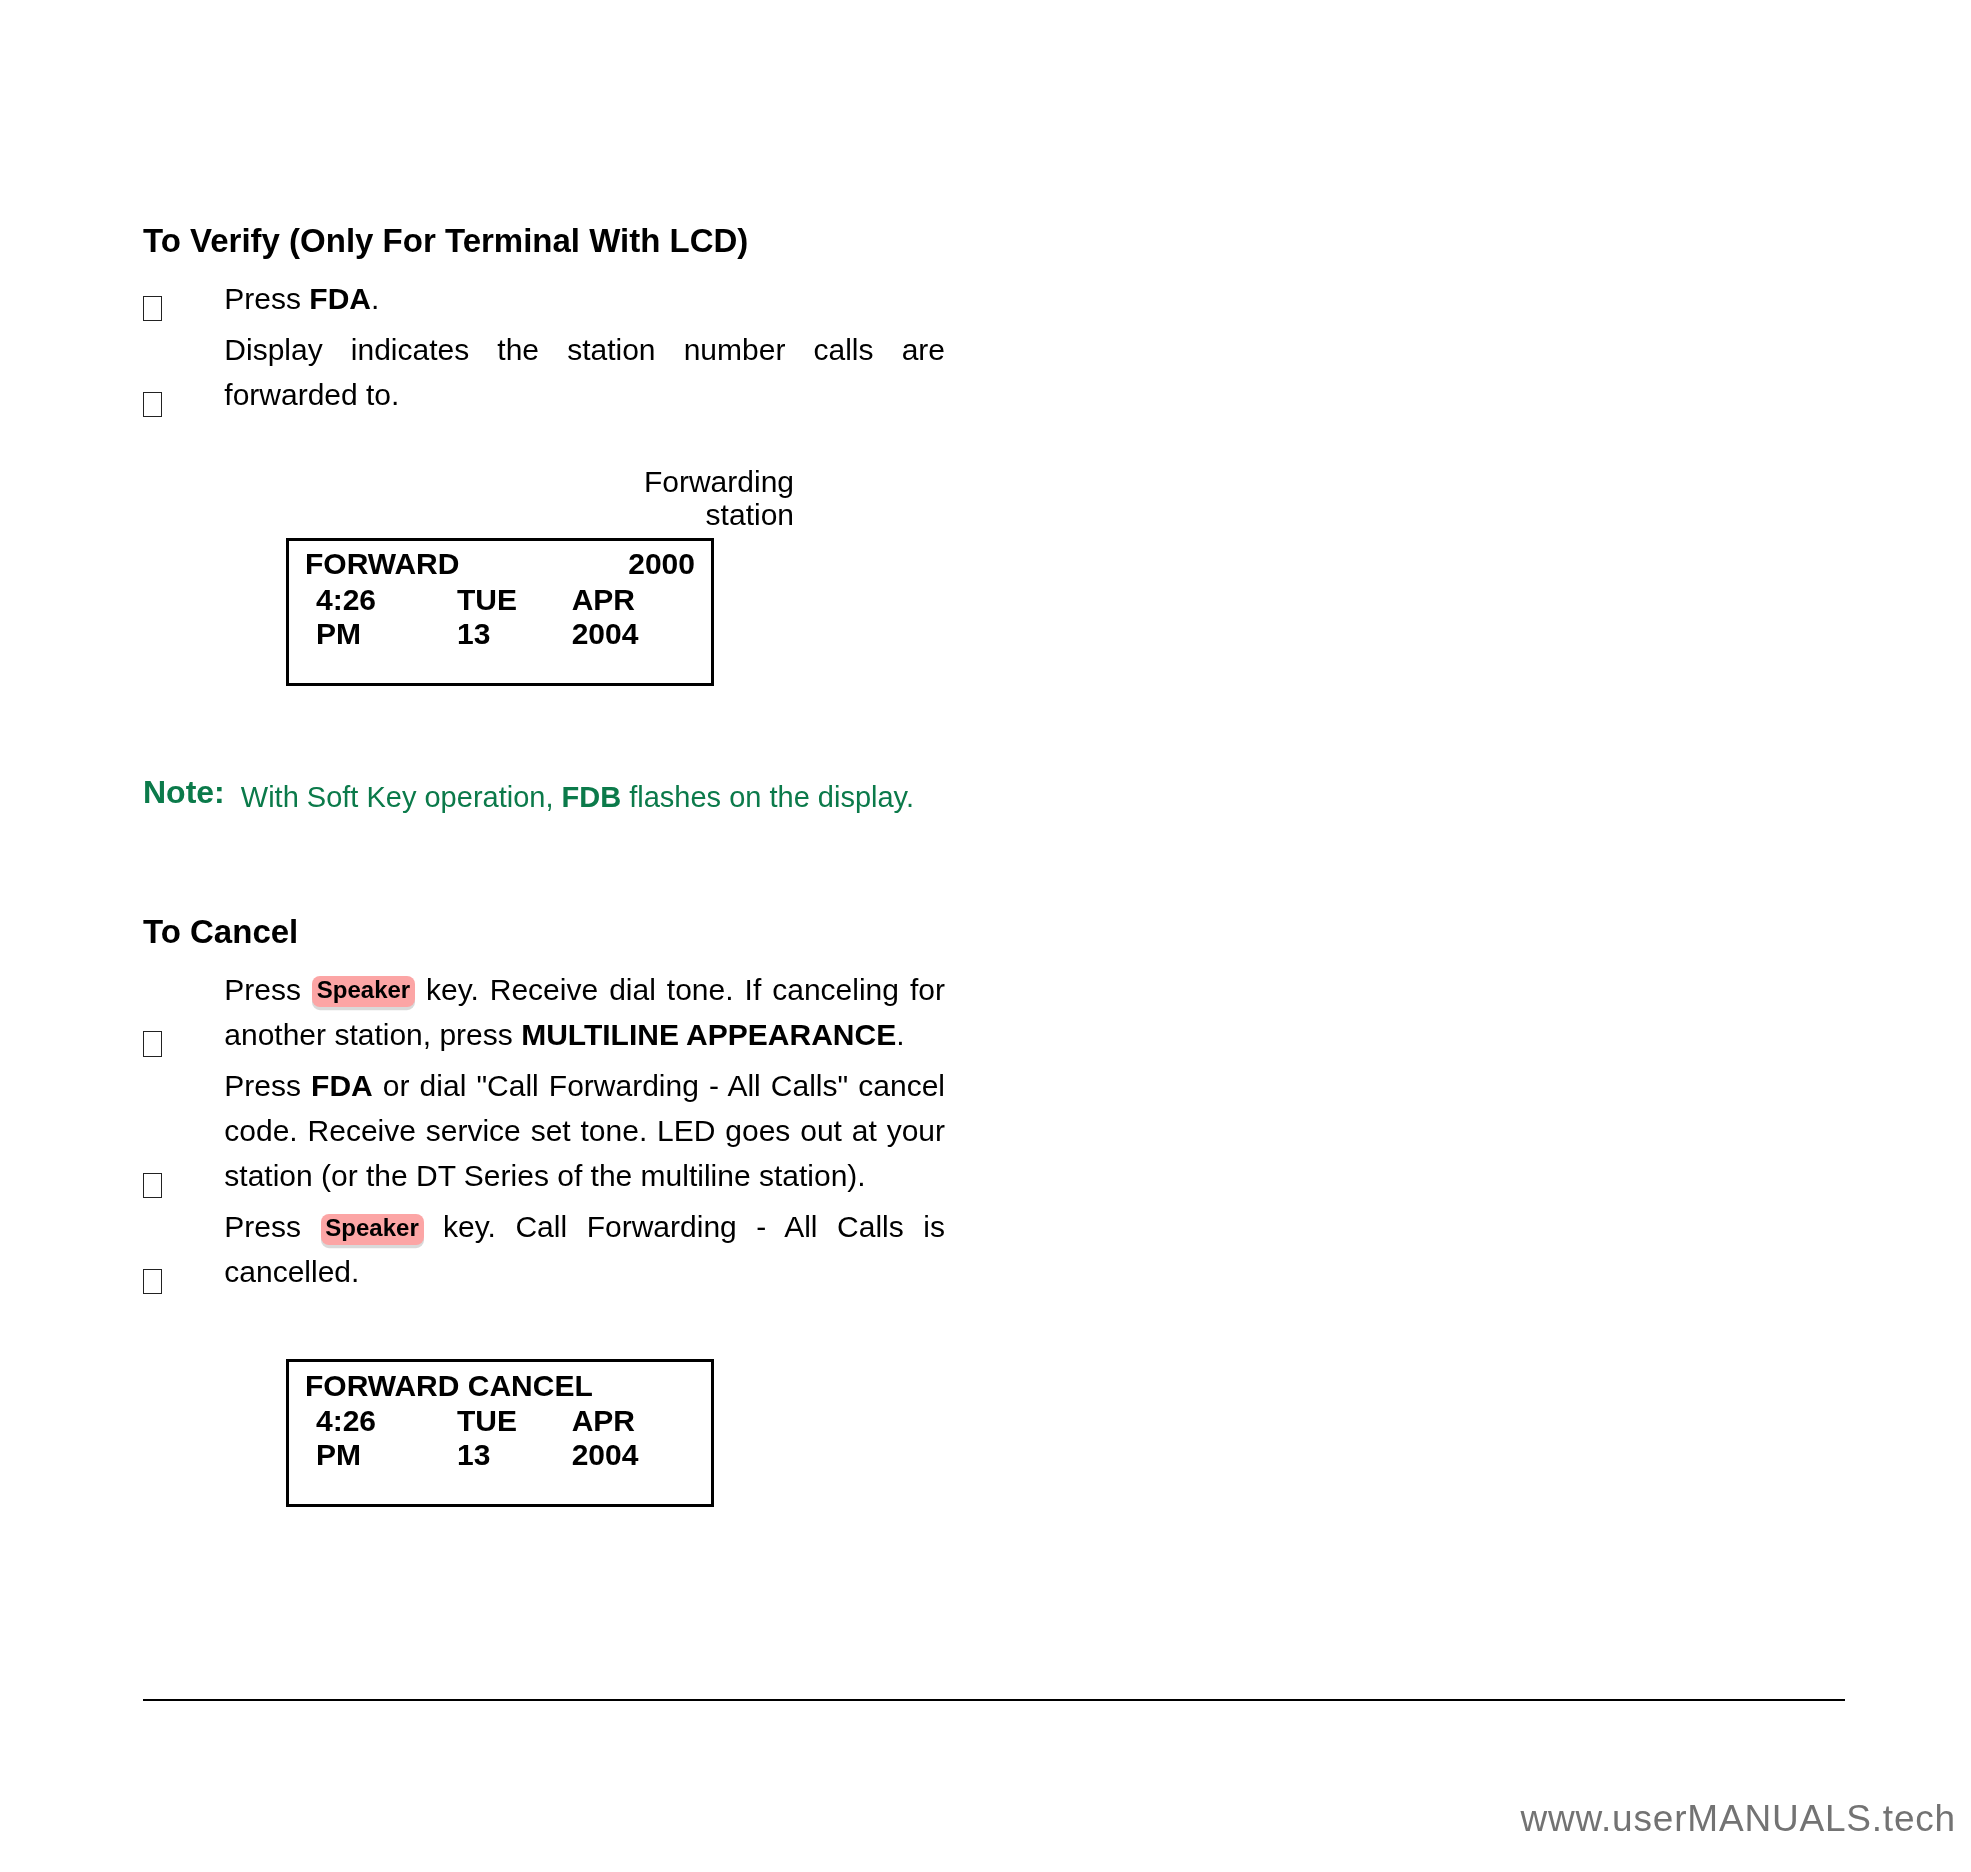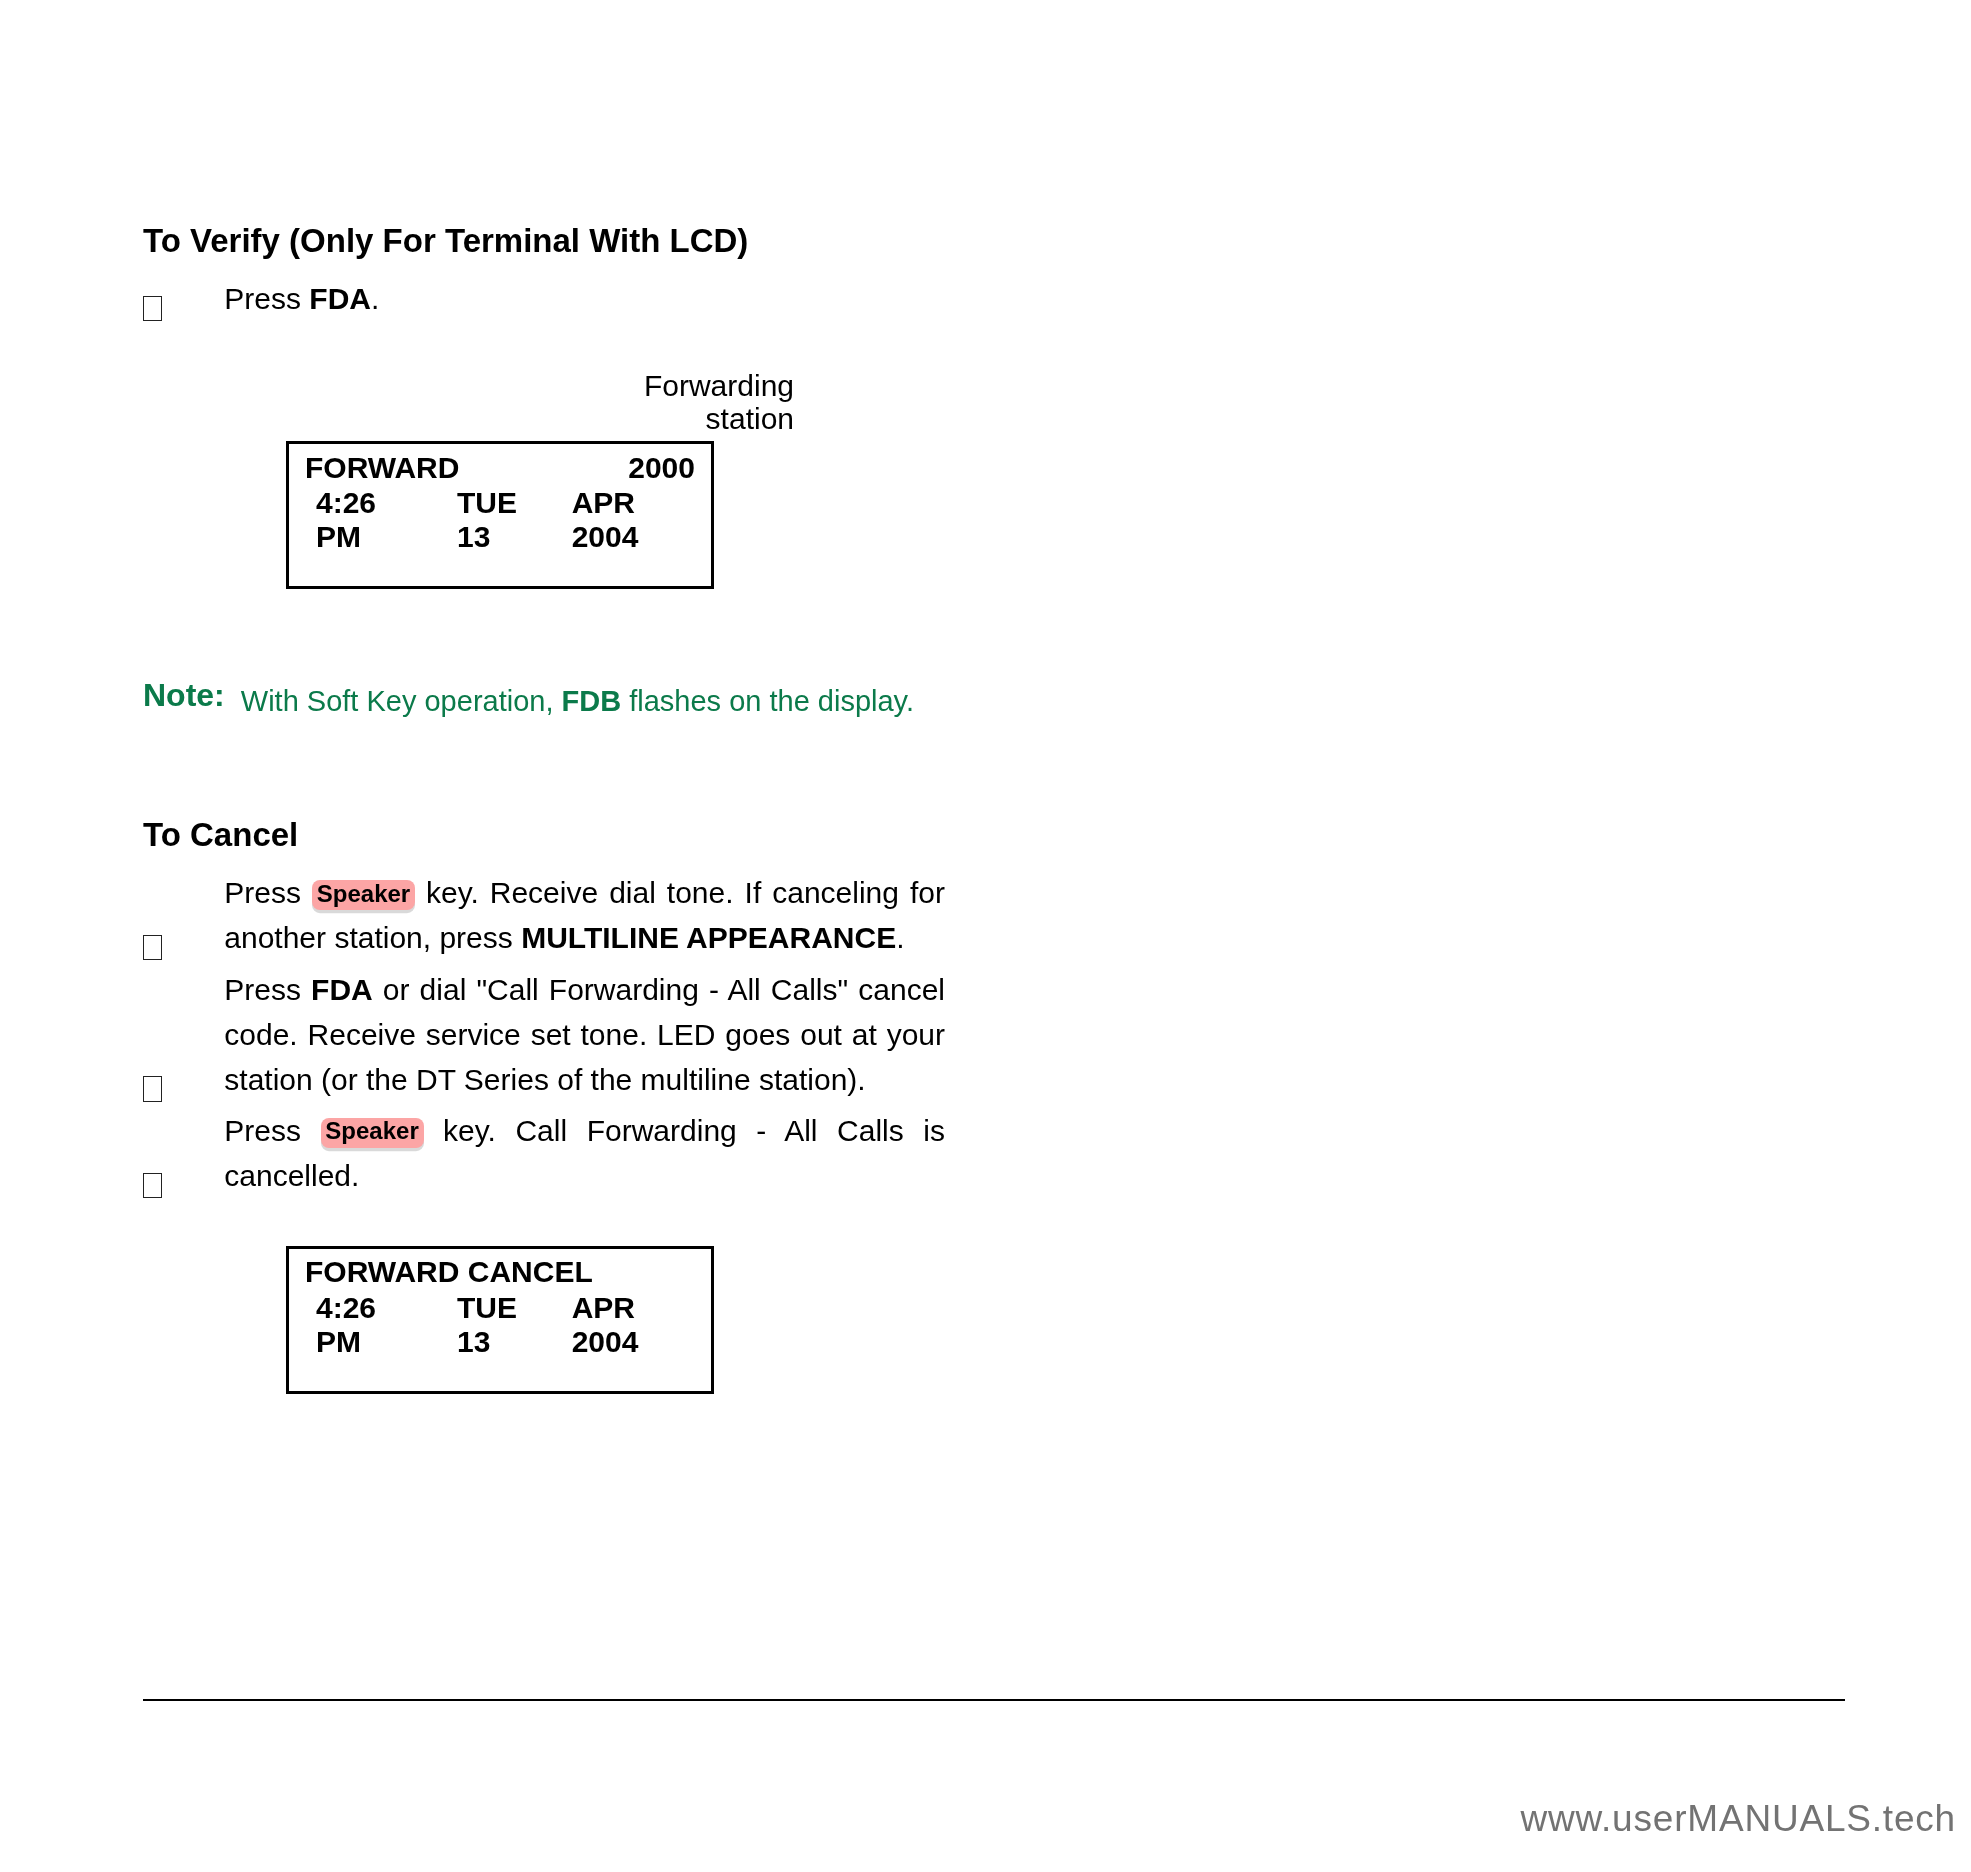--- a/index.html
+++ b/index.html
@@ -140,20 +140,24 @@
   <div>
     <h2 class="section-title">To Verify (Only For Terminal With LCD)</h2>
 
     <div class="list-item">
       <span class="checkbox-icon"></span>
       <div class="item-text">
         <span>Press </span><span class="bold">FDA</span><span>.</span>
       </div>
     </div>
 
+    <div class="list-item">
+      <span class="checkbox-icon"></span>
+      <div class="item-text">Display indicates the station number calls are forwarded to.</div>
+    </div>
 
     <div class="lcd-label">
       <div>Forwarding</div>
       <div>station</div>
     </div>
 
     <div class="lcd-box">
       <div class="lcd-row">
         <span>FORWARD</span>
         <span>2000</span>
@@ -190,21 +194,21 @@
       </div>
     </div>
 
     <div class="list-item">
       <span class="checkbox-icon"></span>
       <div class="item-text">
         <span>Press </span><span class="speaker-key">Speaker</span><span> key. Call Forwarding - All Calls is cancelled.</span>
       </div>
     </div>
 
-    <div class="lcd-box" style="margin-top:48px;">
+    <div class="lcd-box" style="margin-top:65px;">
       <div class="lcd-row">
         <span>FORWARD CANCEL</span>
       </div>
       <div class="lcd-row2">
         <span class="lcd-time">4:26 PM</span>
         <span class="lcd-day">TUE 13</span>
         <span>APR 2004</span>
       </div>
     </div>
   </div>

